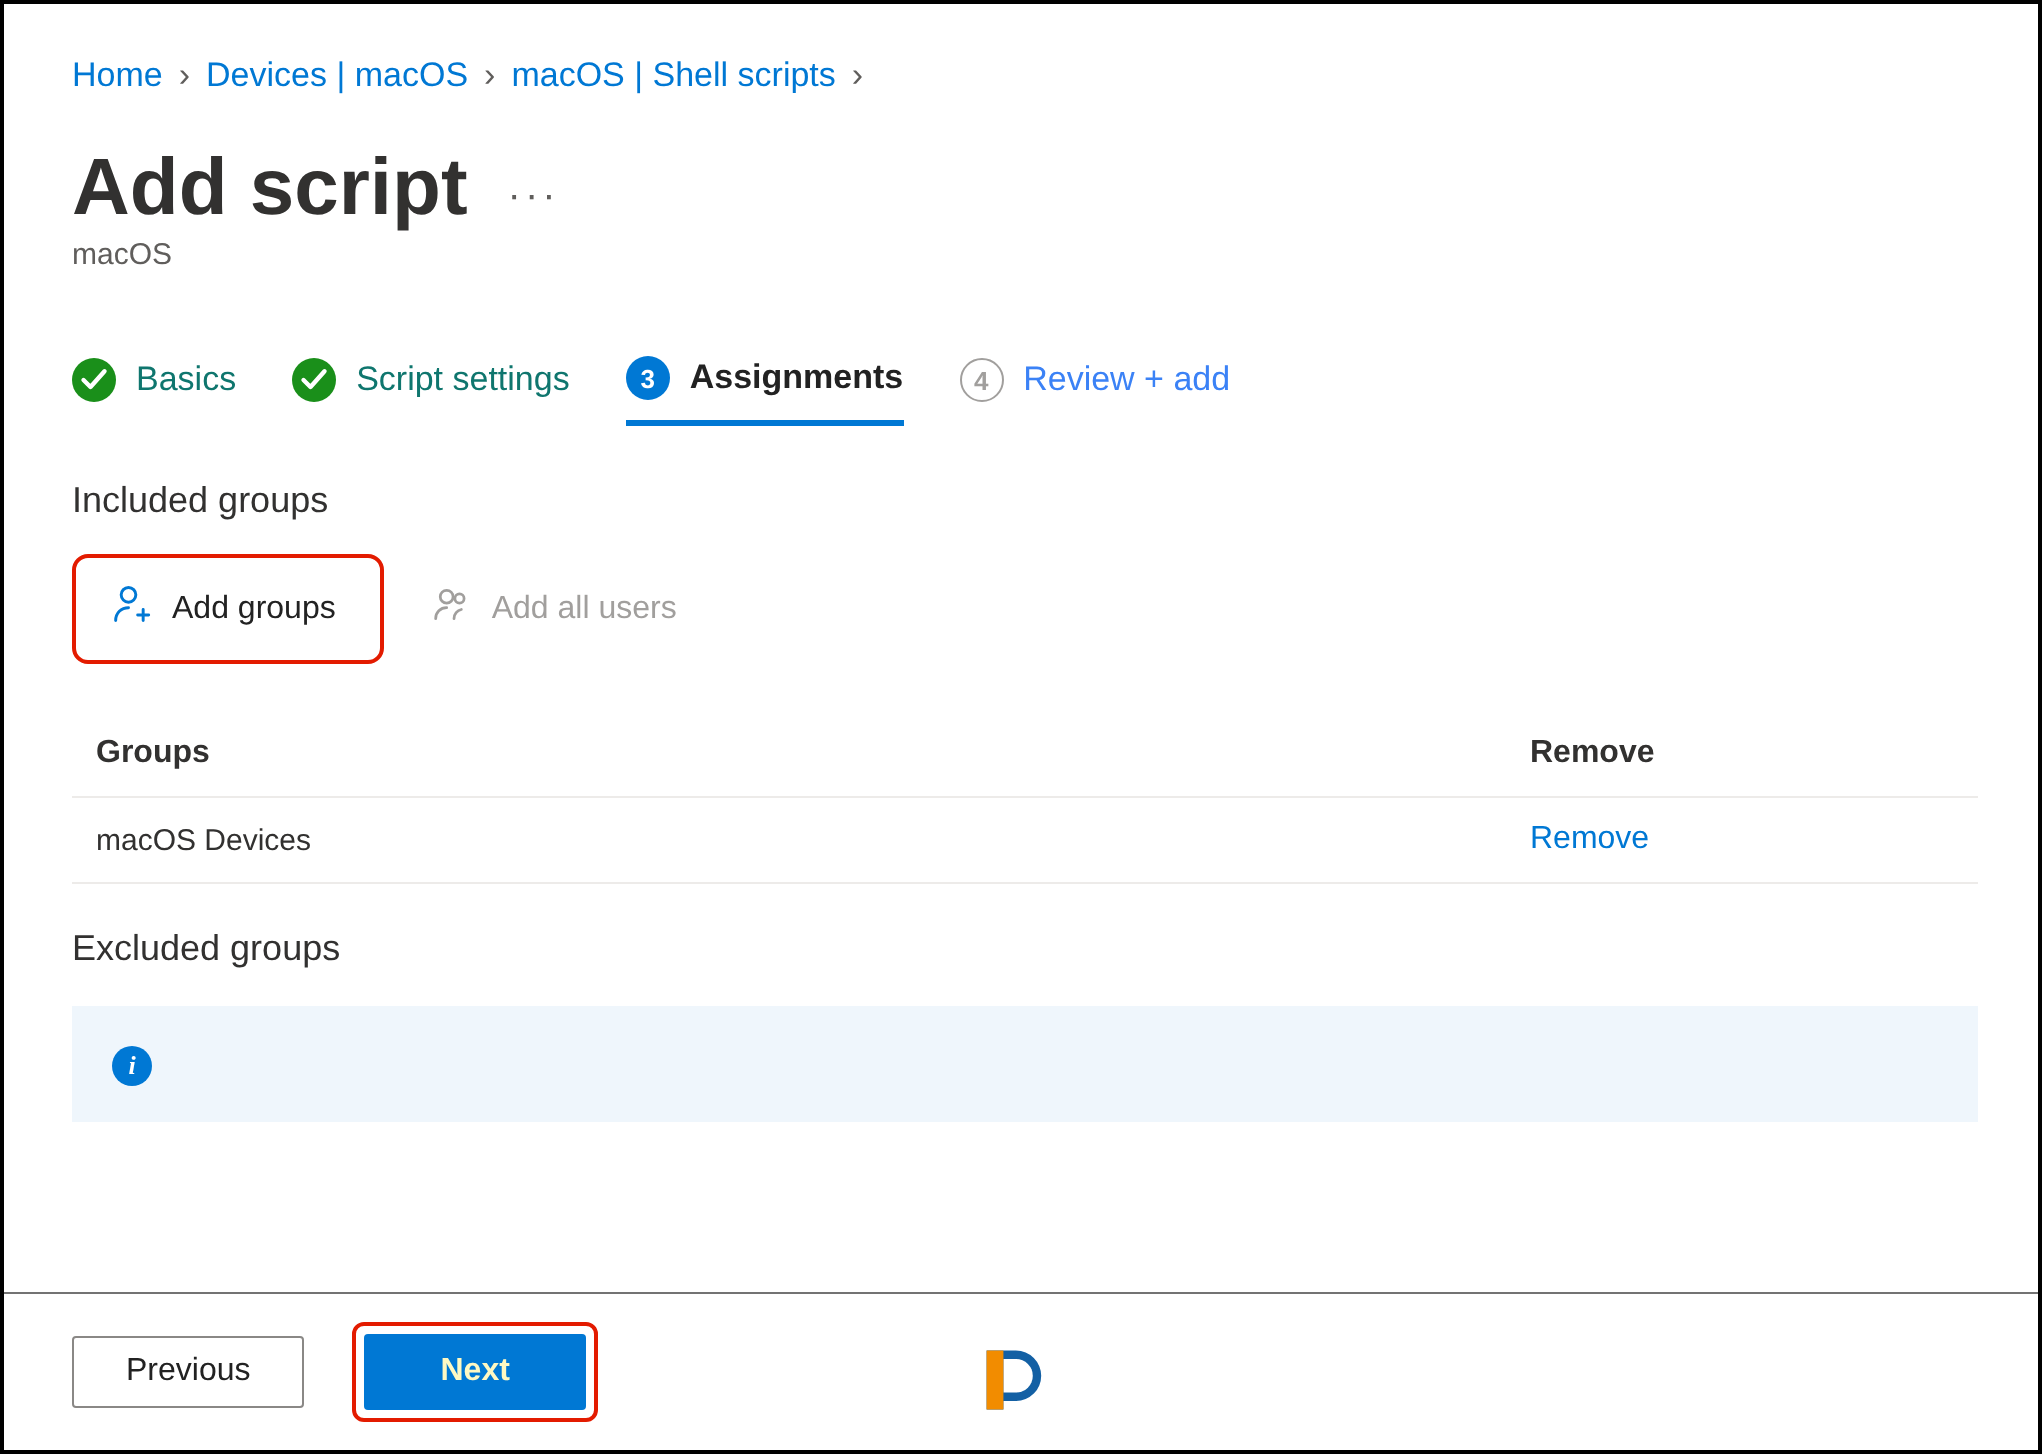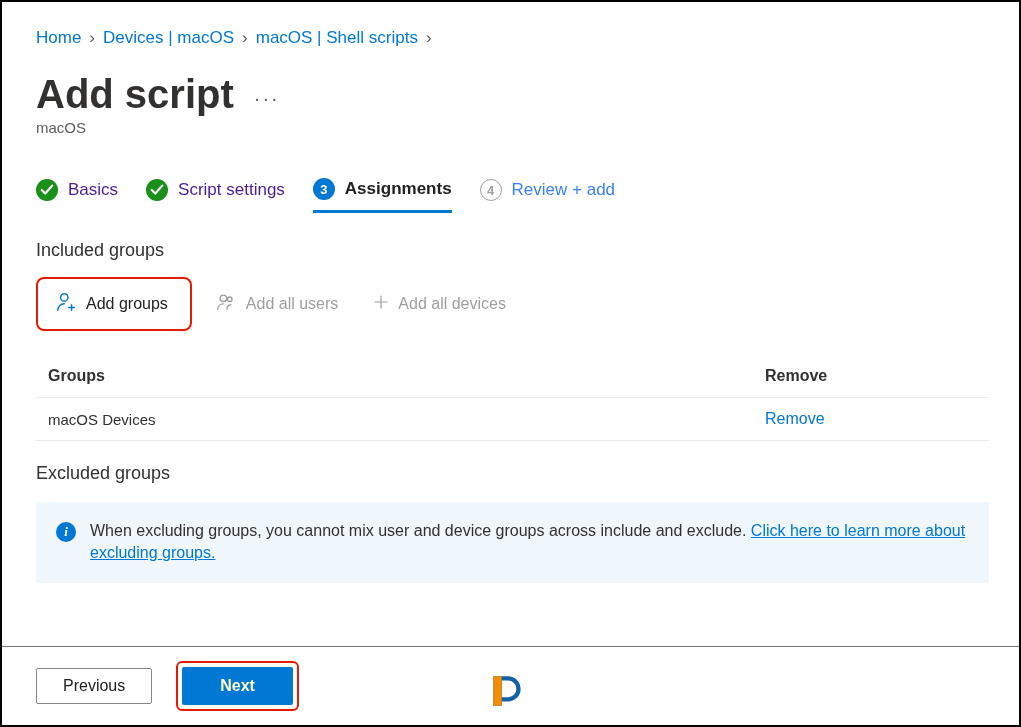--- a/index.html
+++ b/index.html
@@ -17,21 +17,21 @@
   .title-row { display: flex; align-items: center; gap: 20px; }
   .page-title { font-size: 40px; font-weight: 600; margin-top: 6px;}
   .more-dots { color: #605e5c; font-size: 20px; letter-spacing: 2px; margin-top: 14px;}
   .subtitle { color: #605e5c; font-size: 15px; margin-top: 2px; margin-bottom: 42px; }
 
   
   .steps { display: flex; align-items: center; gap: 28px; border-bottom: 0; margin-bottom: 28px; }
   .step { display: flex; align-items: center; gap: 10px; padding-bottom: 10px; cursor: pointer; }
   .step-icon { width: 22px; height: 22px; border-radius: 50%; display: flex; align-items: center; justify-content: center; font-size: 13px; font-weight: 600; color: #fff; flex-shrink:0;}
   .step-done .step-icon { background: #1a8f1a; }
-  .step-done .step-label { color: #4c1d95; font-size: 17px; }
+  .step-done .step-label { color: #0f766e; font-size: 17px; }
   .step-current { border-bottom: 3px solid #0078d4; margin-bottom: -1px; }
   .step-current .step-icon { background: #0078d4; }
   .step-current .step-label { color: #222; font-weight: 600; font-size: 17px; }
   .step-future .step-icon { background: #fff; border: 1px solid #a19f9d; color: #a19f9d; }
   .step-future .step-label { color: #3b82f6; font-size: 17px; }
 
   .section-title { font-size: 18px; margin-bottom: 16px; }
 
   
   .action-row { display: flex; align-items: center; gap: 14px; margin-bottom: 24px; }
@@ -132,50 +132,39 @@
     <button class="action-btn">
       <span>
         <svg width="22" height="22" viewBox="0 0 24 24" fill="none">
             <circle cx="8" cy="8" r="3.5" stroke="#a19f9d" stroke-width="1.5"></circle>
             <circle cx="15" cy="9" r="2.5" stroke="#a19f9d" stroke-width="1.5"></circle>
             <path d="M2 20c0-3.5 2.6-6 6-6M12 20c0-2.5 1.8-4.5 4-5" stroke="#a19f9d" stroke-width="1.5" stroke-linecap="round"></path>
           </svg>
       </span>
       <span>Add all users</span>
     </button>
-    <button class="action-btn">
-      <span>
-        <svg width="18" height="18" viewBox="0 0 24 24">
-            <path d="M12 4v16M4 12h16" stroke="#a19f9d" stroke-width="1.6" stroke-linecap="round"></path>
-          </svg>
-      </span>
-      <span>Add all devices</span>
-    </button>
   </div>
 
   <div class="table">
     <div class="table-header">
       <div class="col-groups">Groups</div>
       <div class="col-remove">Remove</div>
     </div>
     <div class="table-row">
       <div class="col-groups">macOS Devices</div>
       <div class="col-remove">
         <a class="remove-link">Remove</a>
       </div>
     </div>
   </div>
 
   <div class="section-title excluded">Excluded groups</div>
 
   <div class="info-banner">
     <span class="info-icon">i</span>
-    <div>
-      <span>When excluding groups, you cannot mix user and device groups across include and exclude. </span><a class="info-link">Click here to learn more about excluding groups.</a>
-    </div>
   </div>
 
 </div>
 
 <div class="footer">
   <button class="btn btn-secondary">Previous</button>
   <span class="next-highlight">
     <button class="btn btn-primary">Next</button>
   </span>
 </div>

